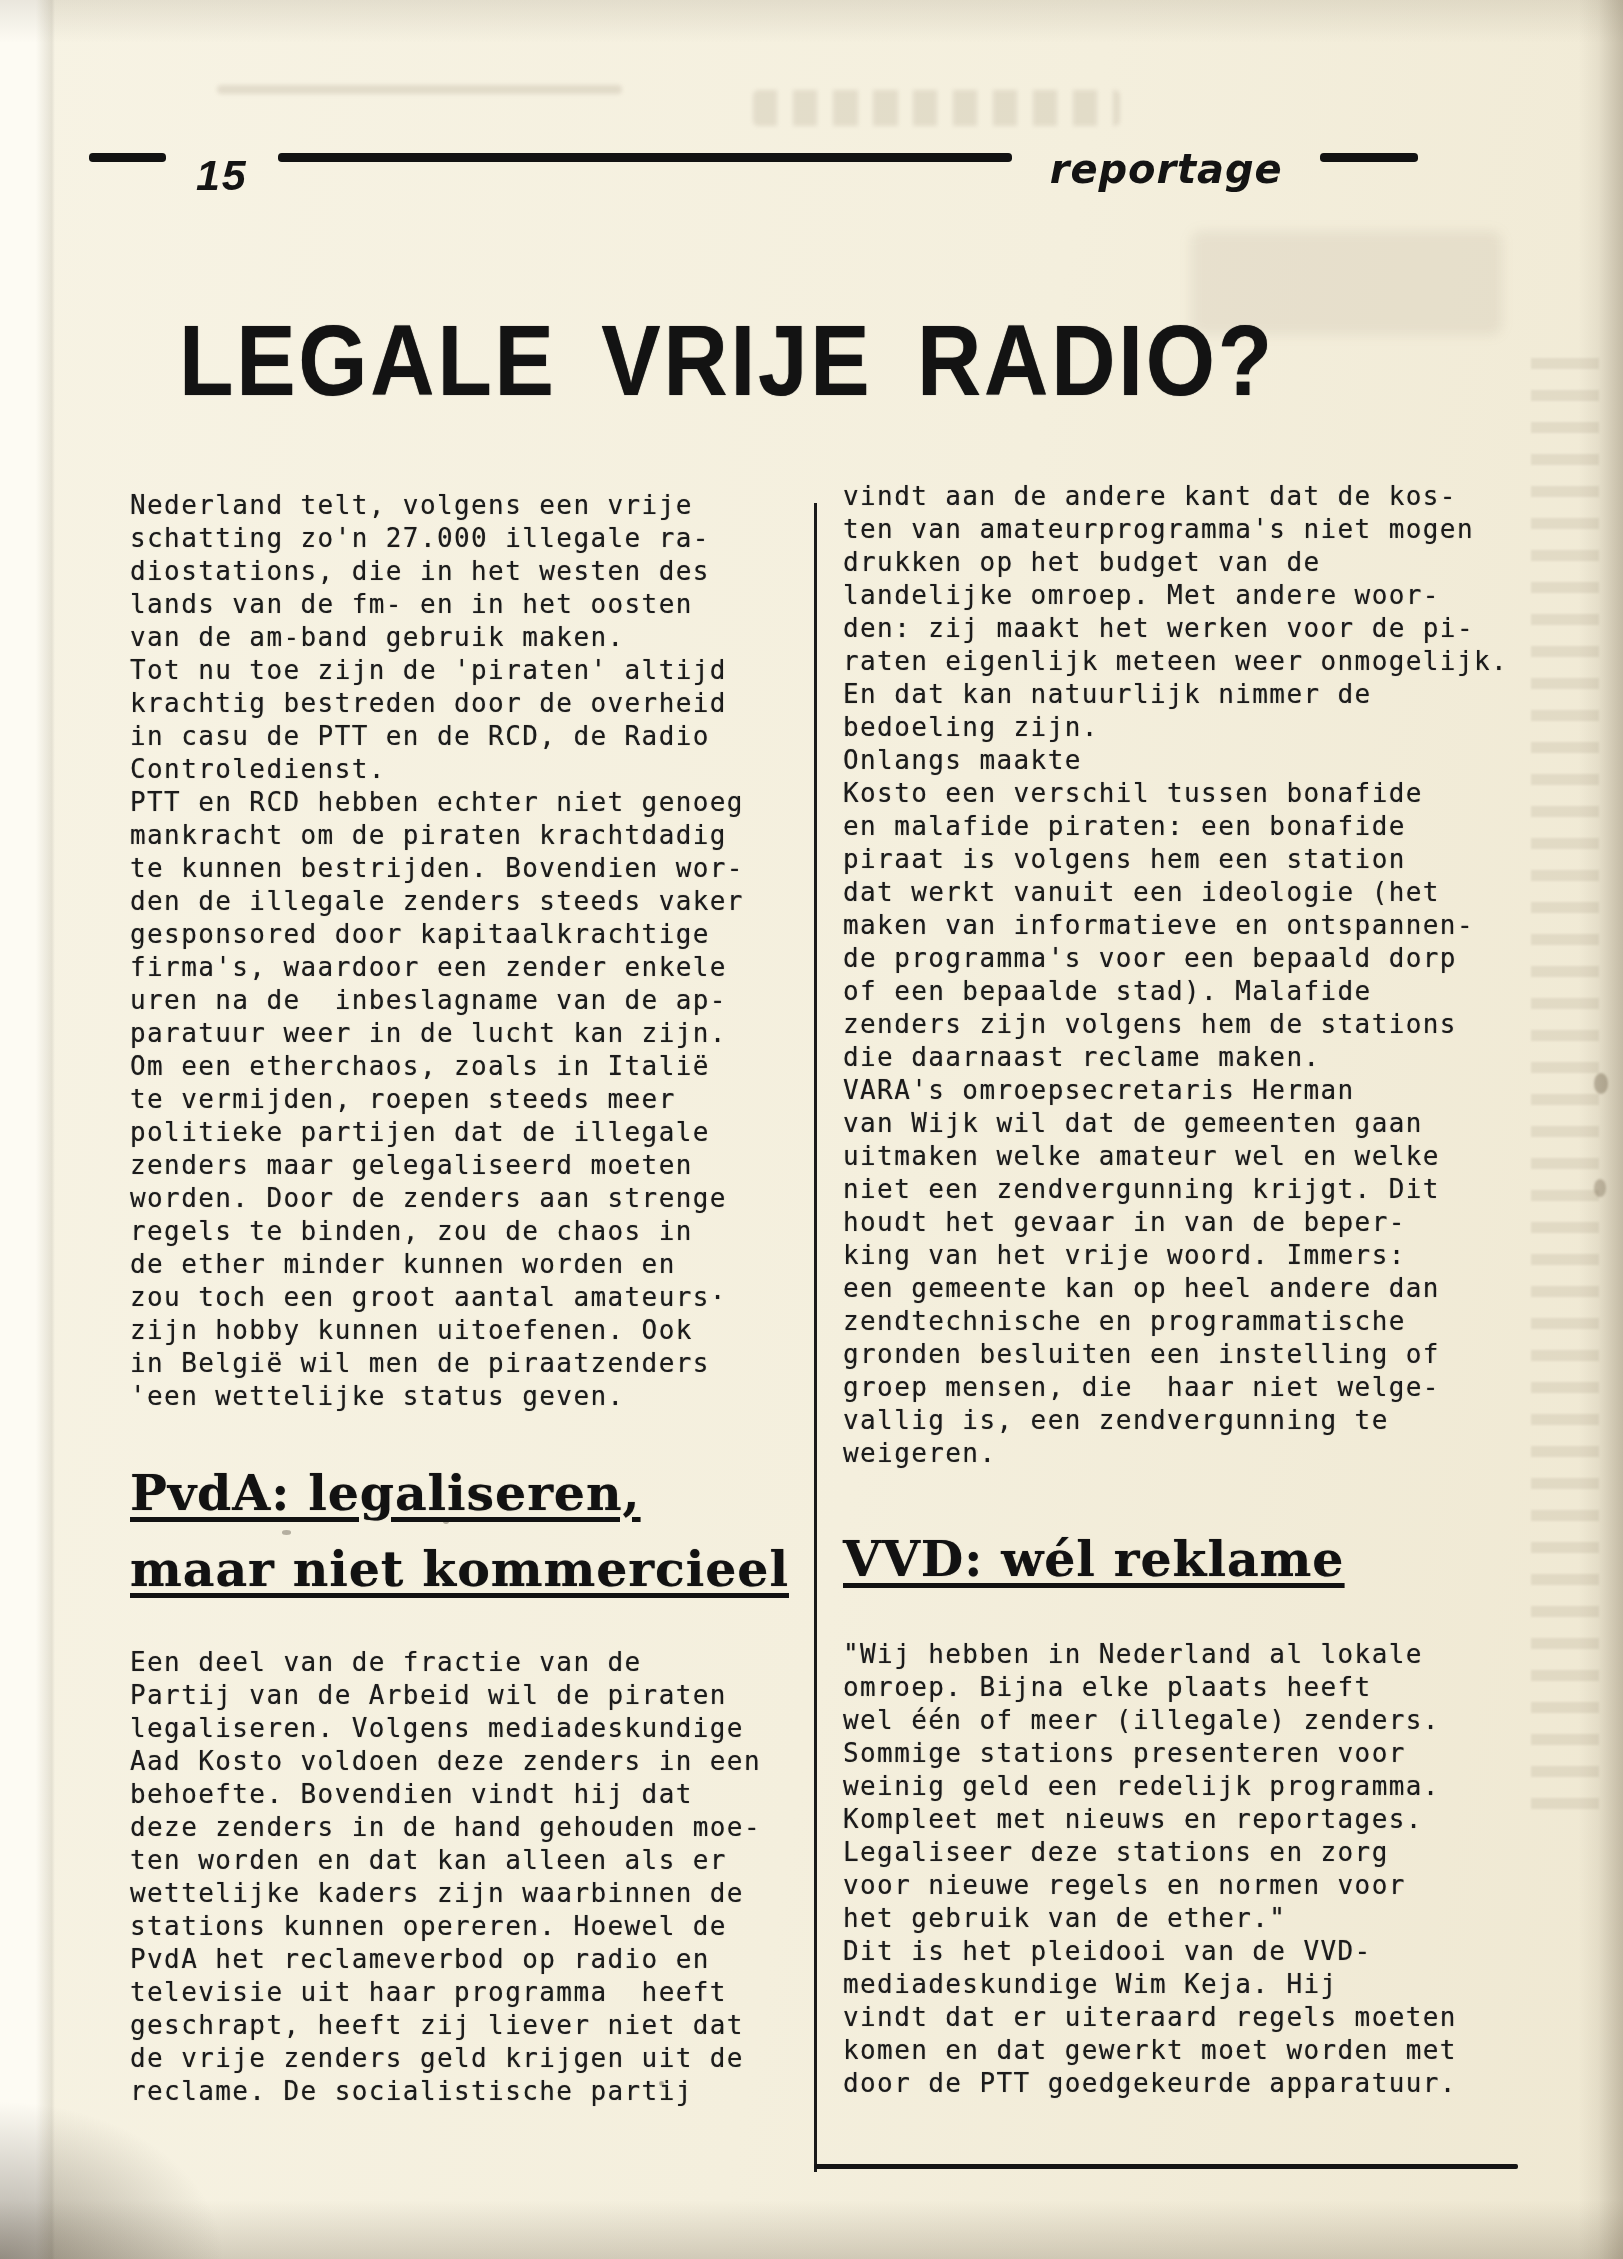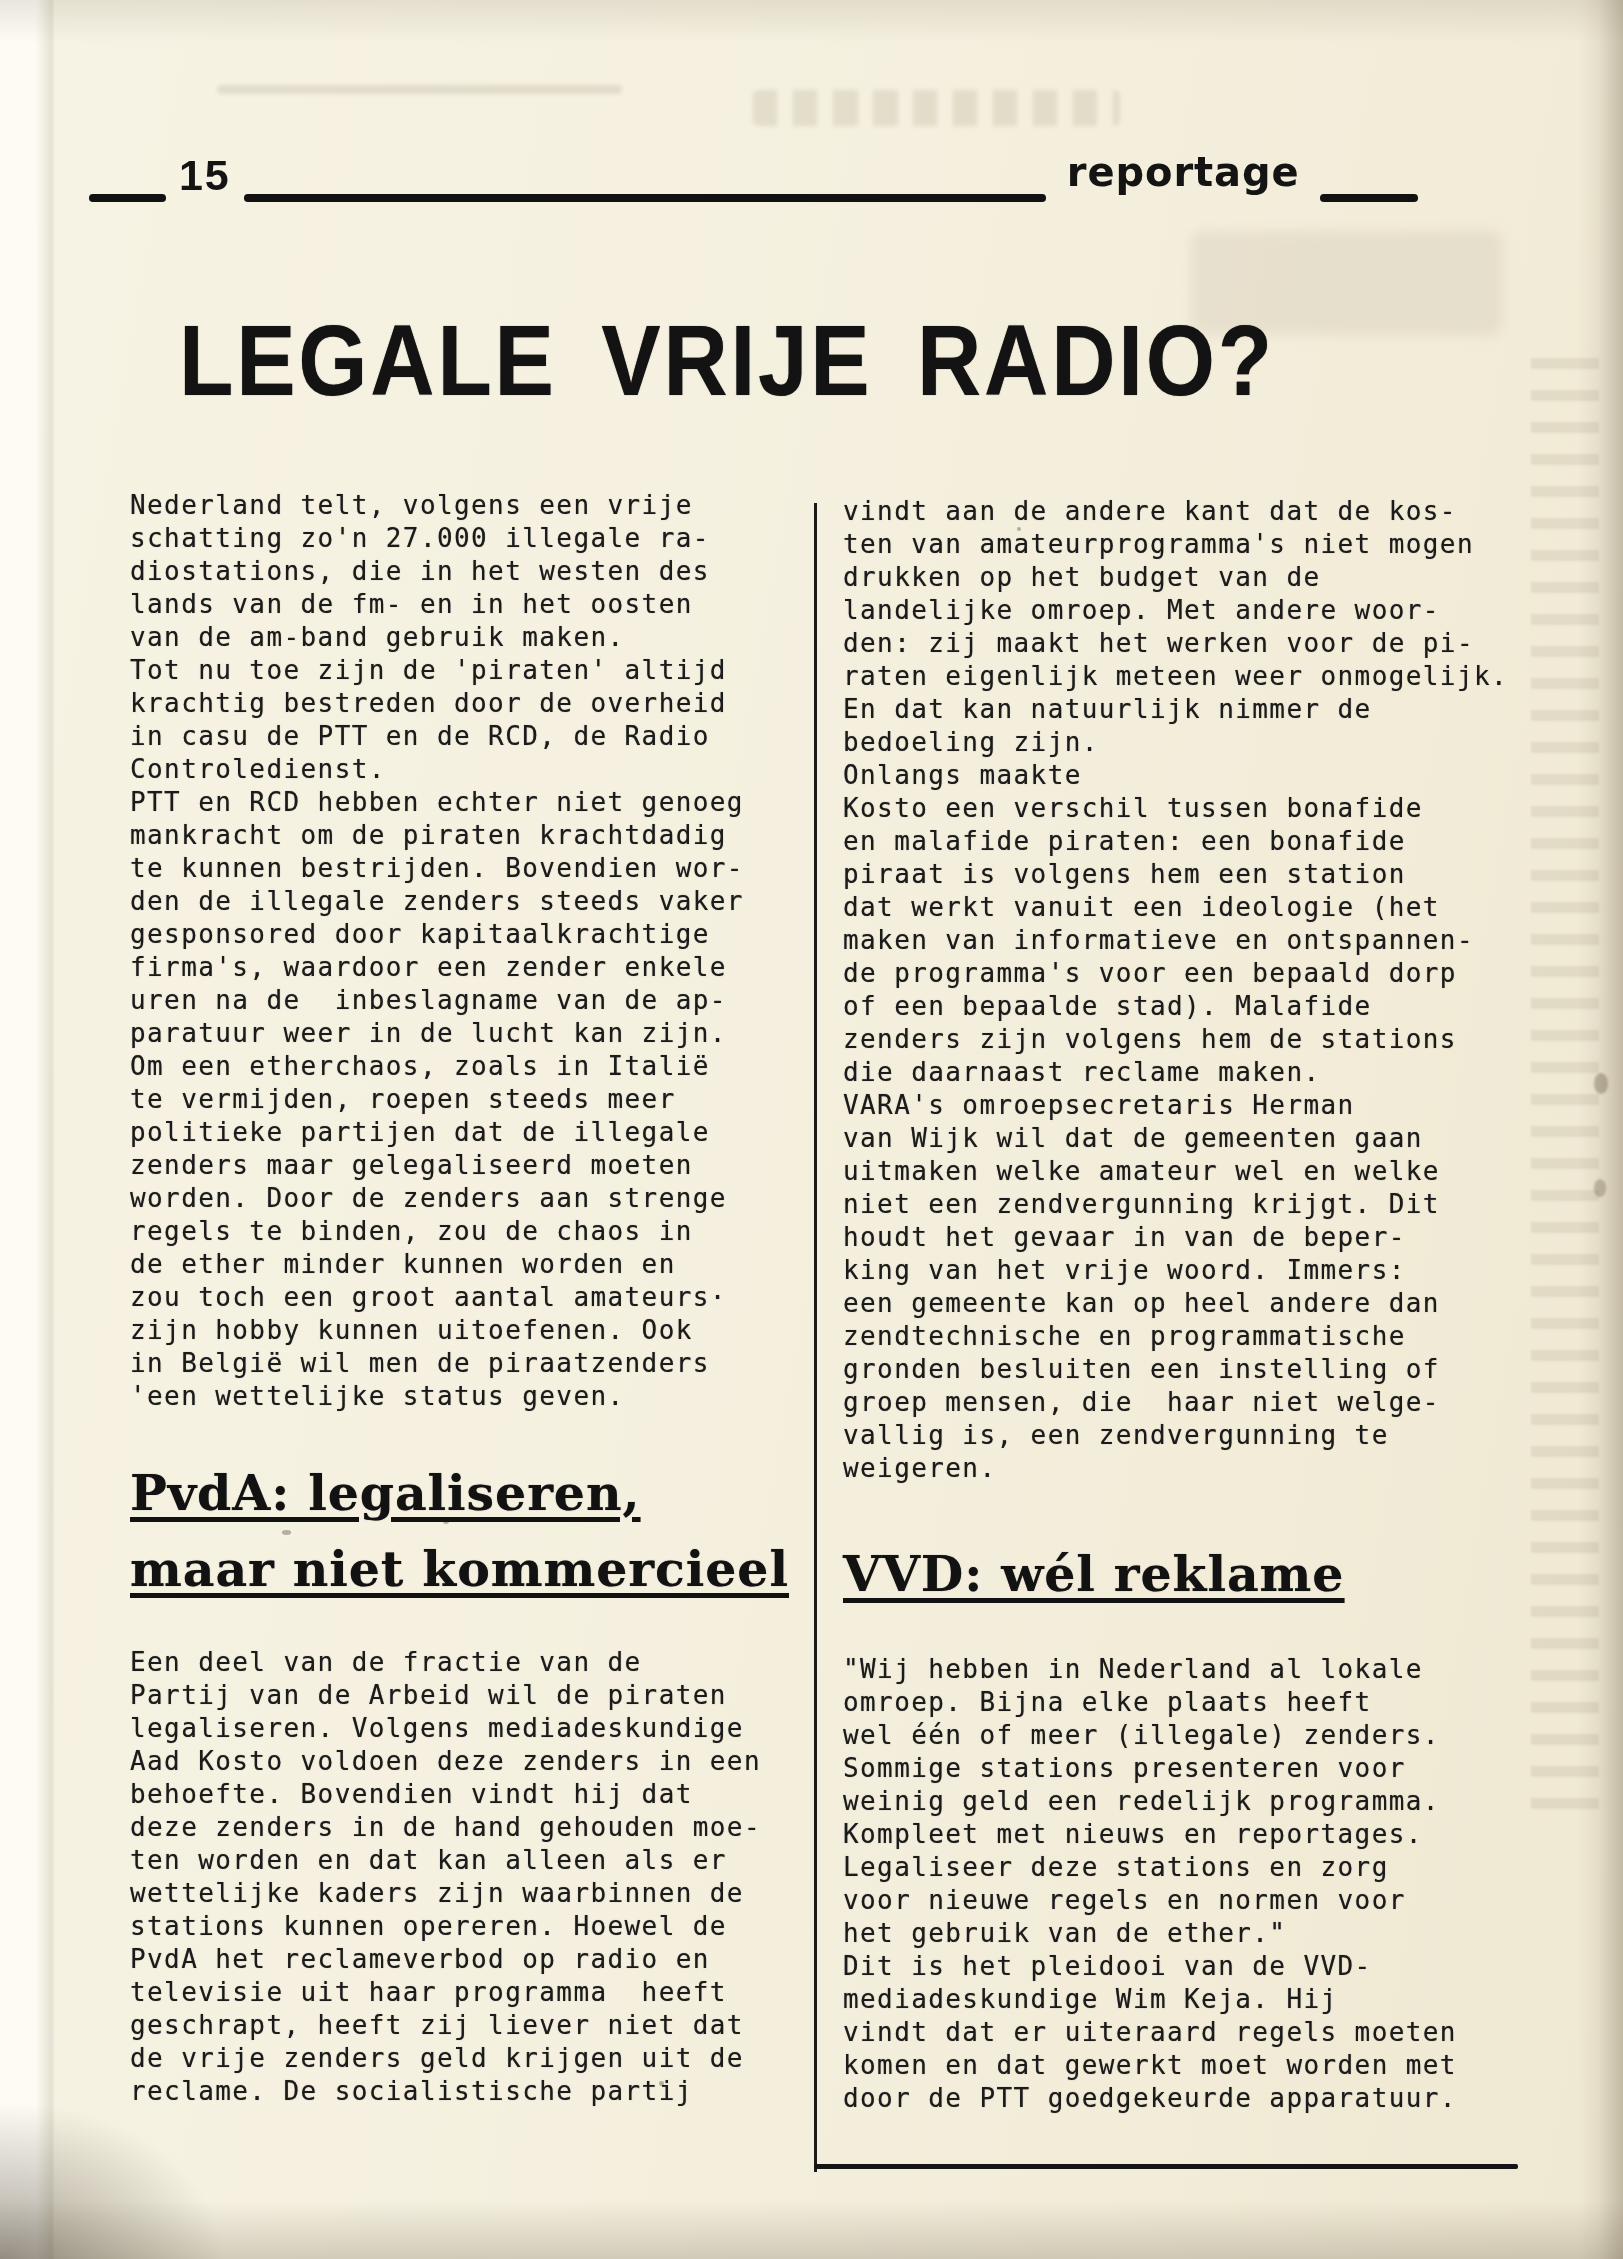--- a/index.html
+++ b/index.html
@@ -45,21 +45,21 @@
             background: rgba(92,76,54,0.30); filter: blur(0.9px); }
   .speck  { width:5.6px; height:5.6px; border-radius:50%; background: rgba(60,52,40,0.35); filter: blur(0.5px); }
   .speck-1 { left:443px;  top:1518px; }
   .speck-2 { left:282px;  top:1530px; width:9.4px; height:4.7px; }
   .speck-3 { left:1017px; top:527px;  width:3.8px;  height:3.8px; }
   .speck-4 { left:659px;  top:2081px; width:4.7px;  height:4.7px; }
 
   
   .page-header {
     position: absolute; left:89px; right:205px; top:153px;
-    display: flex; align-items: flex-end; gap: 13px;
+    display: flex; align-items: flex-start; gap: 30px; font-style: italic;
   }
   .rule { background:#121212; height:8.5px; border-radius:3.8px; }
   .rule-a { width:77px; }
   .rule-b { flex:1; }
   .rule-c { width:98px; }
   .page-number {
     font-family: "Liberation Sans", sans-serif;
     font-weight: bold; font-size: 43px; letter-spacing: 1.9px; color:#141414;
     transform: translateY(-1.9px);
   }
@@ -75,21 +75,21 @@
     font-family: "Liberation Sans", sans-serif;
     font-weight: bold; font-size: 89px; letter-spacing: 2.8px; word-spacing: 17px;
     color:#131313;
     transform: scaleY(1.12); transform-origin: left top;
     text-shadow: 0 0 0.9px rgba(19,19,19,0.7);
     white-space: nowrap;
   }
 
   
   .col-left  { position:absolute; left:130px; top:489px; width:687px; }
-  .col-right { position:absolute; left:843px; top:495px; width:680px; }
+  .col-right { position:absolute; left:843px; top:480px; width:680px; }
   .column-divider {
     position:absolute; left:814px; top:503px; width:2.8px; height:1669px;
     background:#1a1a1a;
   }
   .bottom-rule {
     position:absolute; left:814px; top:2164px; width:704px; height:4.7px;
     background:#151515; border-radius:1.9px;
   }
 
   .body-text {

